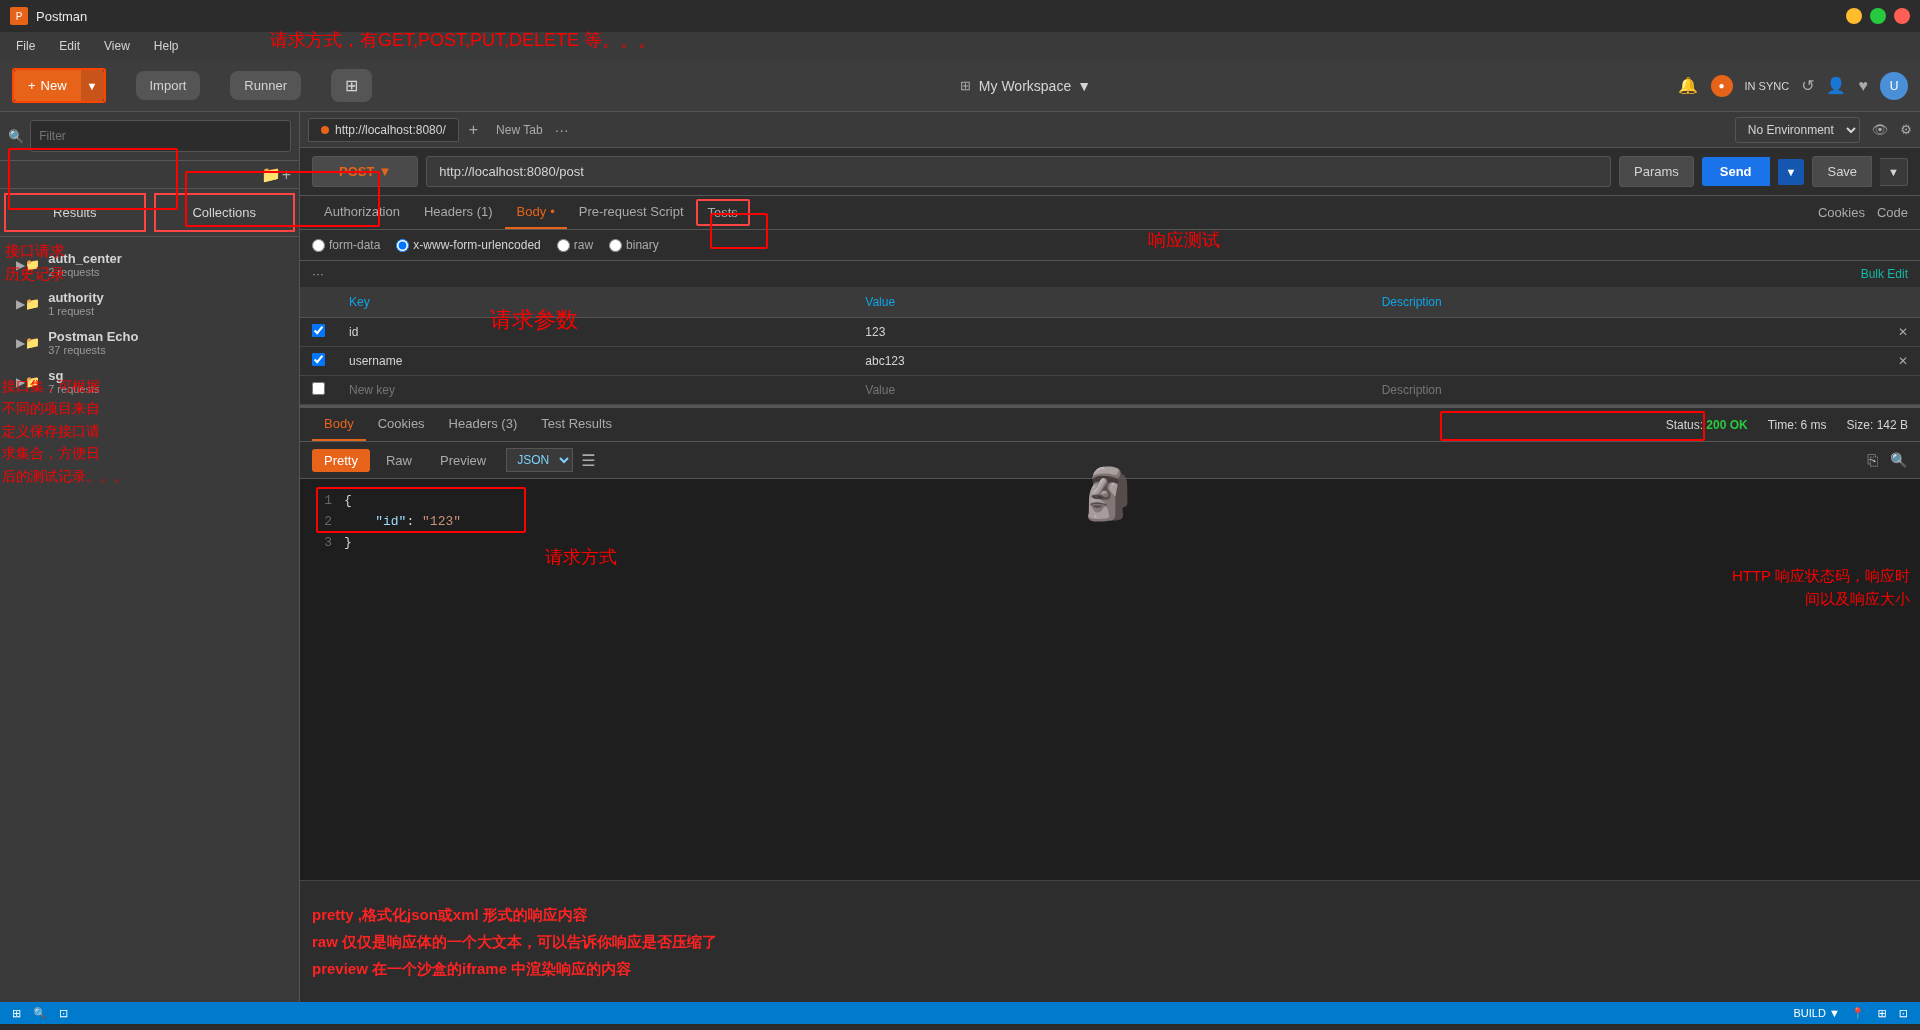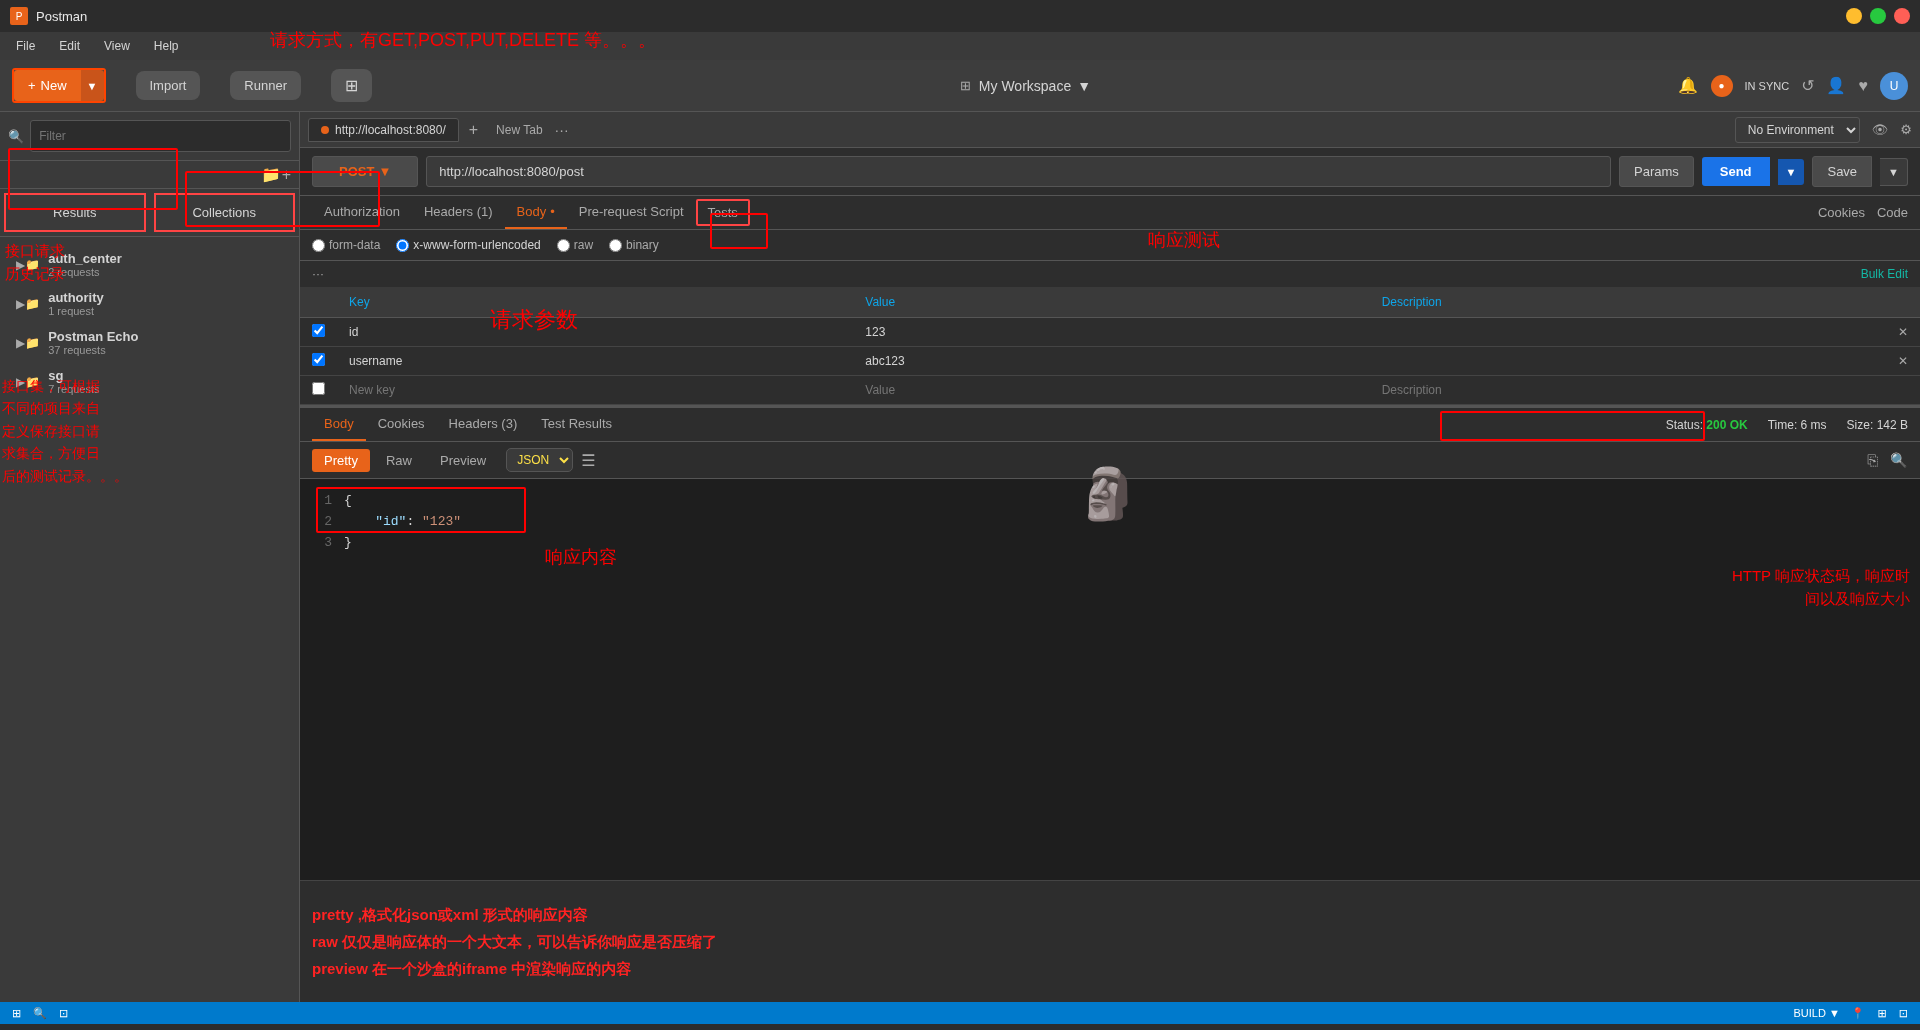--- a/index.html
+++ b/index.html
@@ -406,23 +406,23 @@
       font-size: 13px;
       border-radius: 3px;
     }
     .resp-view-tab.active {
       background: #e8631a;
       color: white;
     }
     .resp-format-select {
       background: #3a3a3a;
       border: 1px solid #555;
-      color: #fde047;
+      color: #7dd3fc;
       padding: 3px 6px;
-      border-radius: 5px;
+      border-radius: 0;
       font-size: 12px;
       cursor: pointer;
       margin-left: 4px;
     }
     .resp-wrap-btn { color: #aaa; cursor: pointer; font-size: 16px; margin-left: 4px; }
     .resp-copy-btn { color: #aaa; cursor: pointer; font-size: 14px; margin-left: auto; }
     .resp-search-btn { color: #aaa; cursor: pointer; font-size: 14px; margin-left: 8px; }
 
     
     .code-area {
@@ -763,21 +763,21 @@
   <div class="annot-text" style="top: 375px; left: 2px; line-height: 1.6; white-space: pre-line; font-size: 14px;">接口集，可根据
 不同的项目来自
 定义保存接口请
 求集合，方便日
 后的测试记录。。。</div>
 
   <div class="annot-text" style="top: 228px; right: 700px; font-size: 18px;">响应测试</div>
 
   <div class="annot-text" style="top: 305px; left: 490px; font-size: 22px;">请求参数</div>
 
-  <div class="annot-text" style="top: 545px; left: 545px; font-size: 18px;">响应内容</div>
+  <div class="annot-text" style="top: 545px; left: 545px; font-size: 18px;">请求方式</div>
 
   <div class="annot-text" style="top: 565px; right: 10px; font-size: 15px; text-align: right; line-height: 1.5; white-space: pre-line;">HTTP 响应状态码，响应时
 间以及响应大小</div>
 
   <div class="annot-box" style="top: 411px; right: 215px; width: 265px; height: 30px;"></div>
 
   <div class="annot-box" style="top: 213px; left: 710px; width: 58px; height: 36px;"></div>
 
   <div class="annot-box" style="top: 487px; left: 316px; width: 210px; height: 46px;"></div>
 

